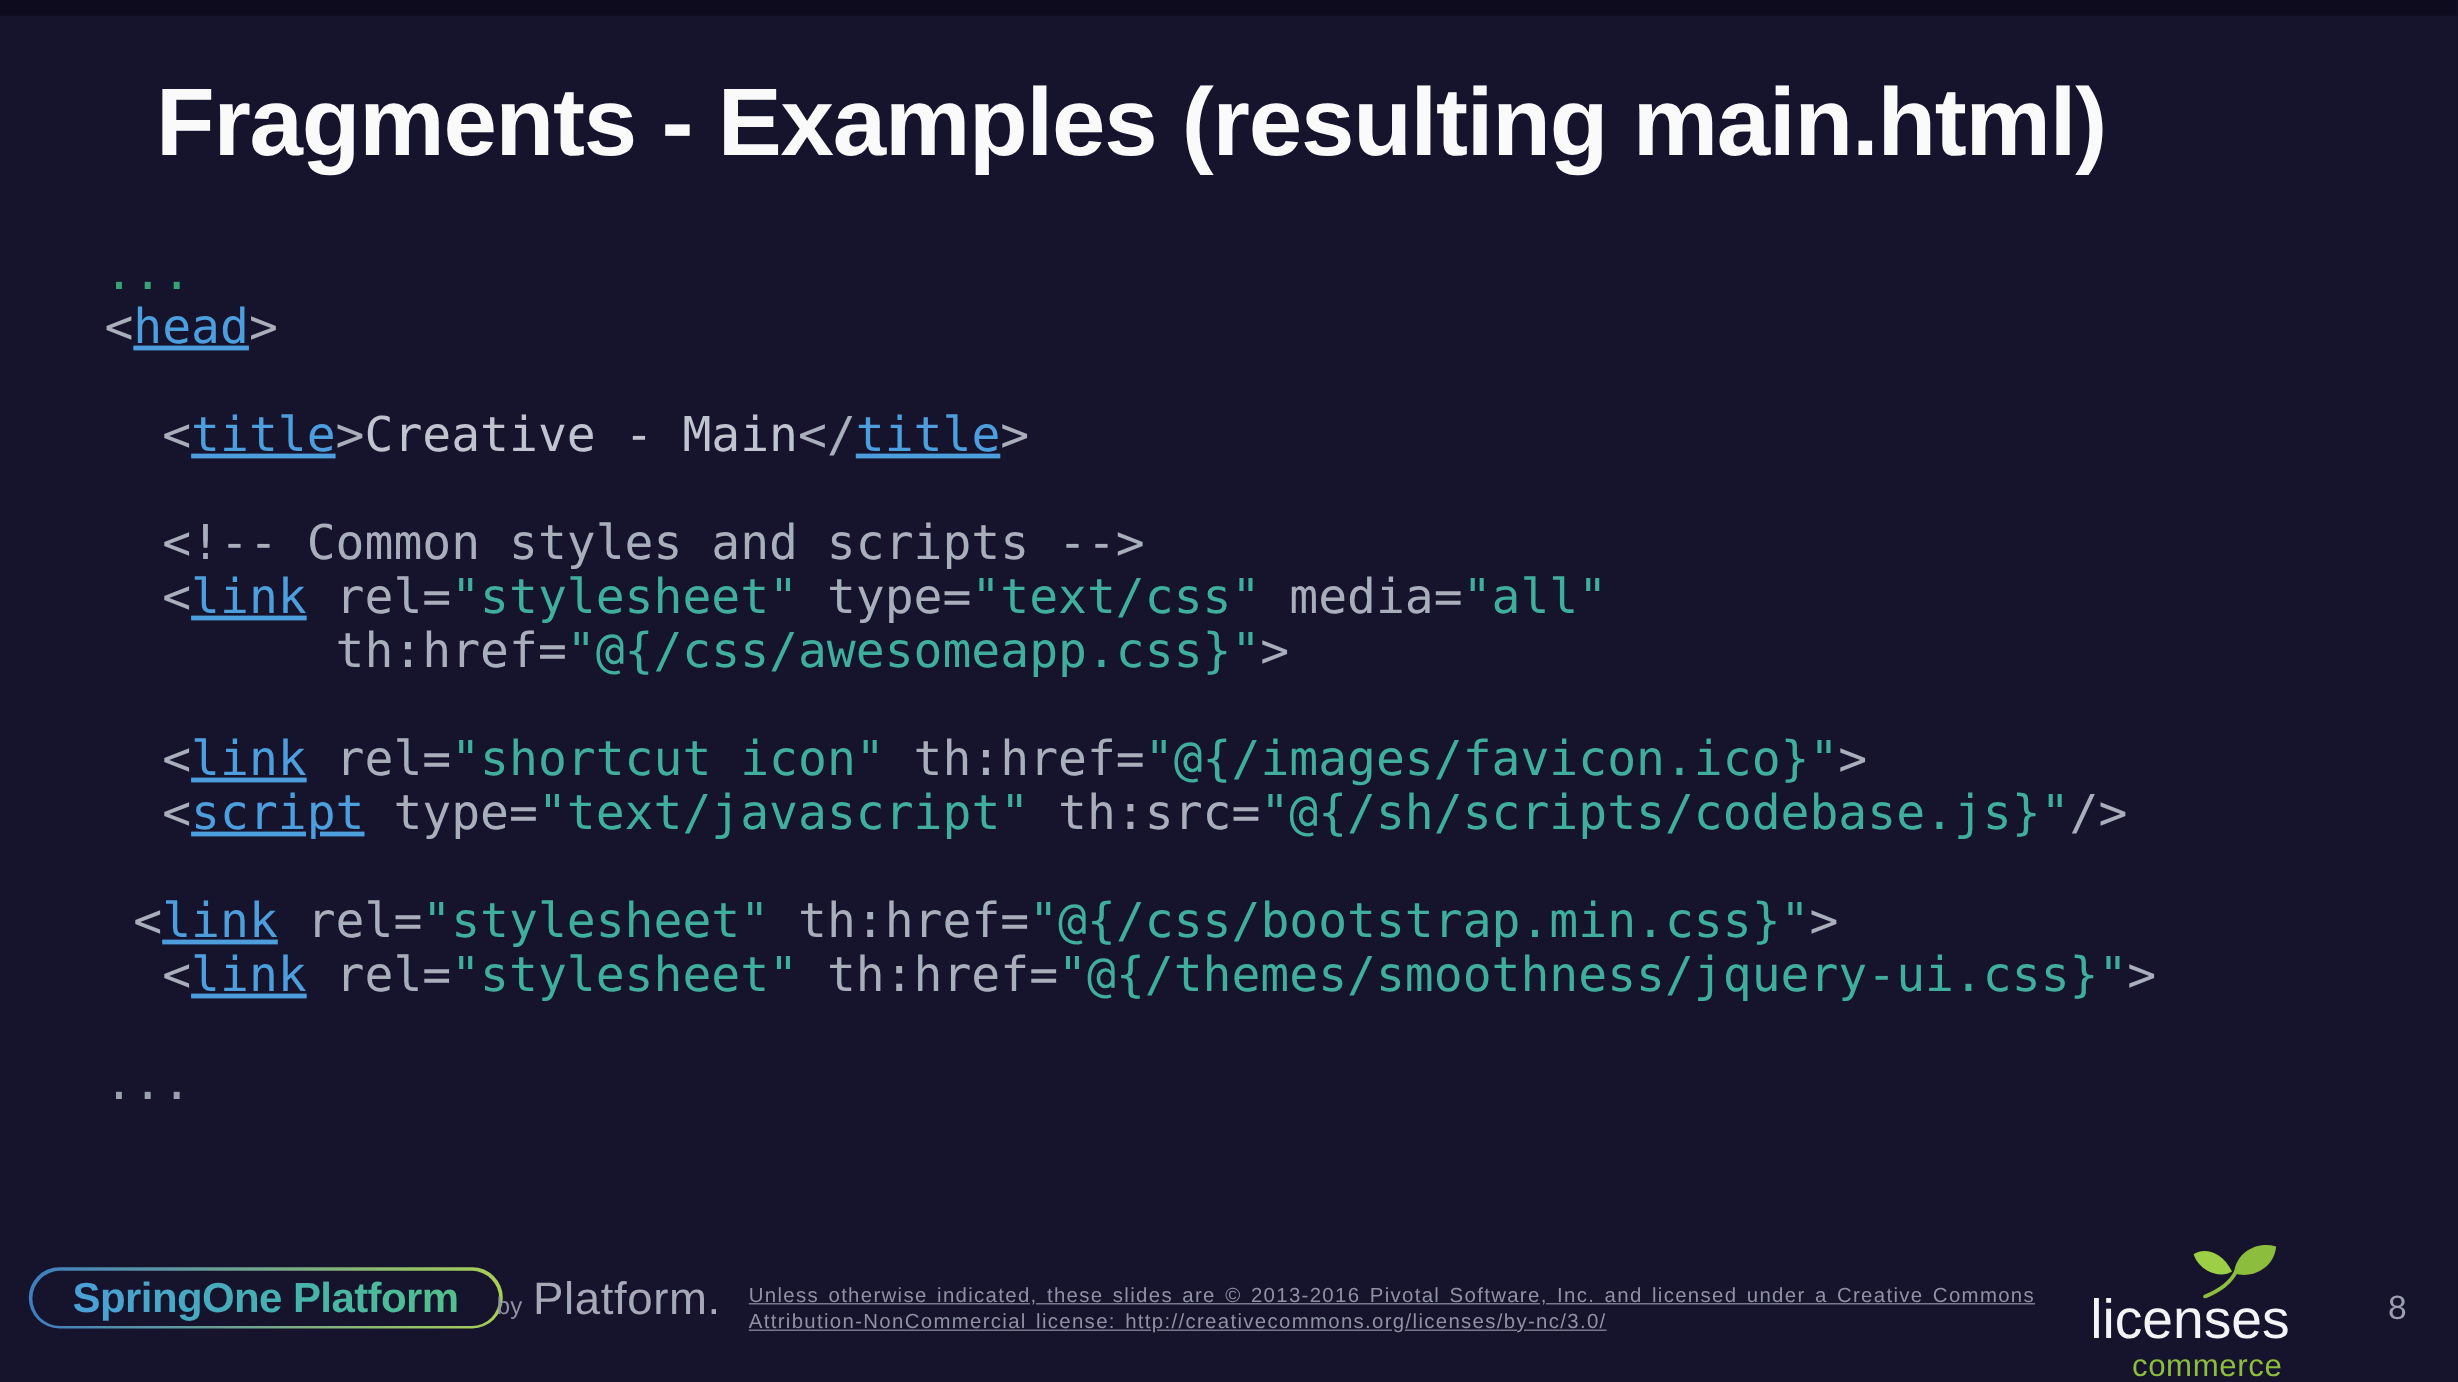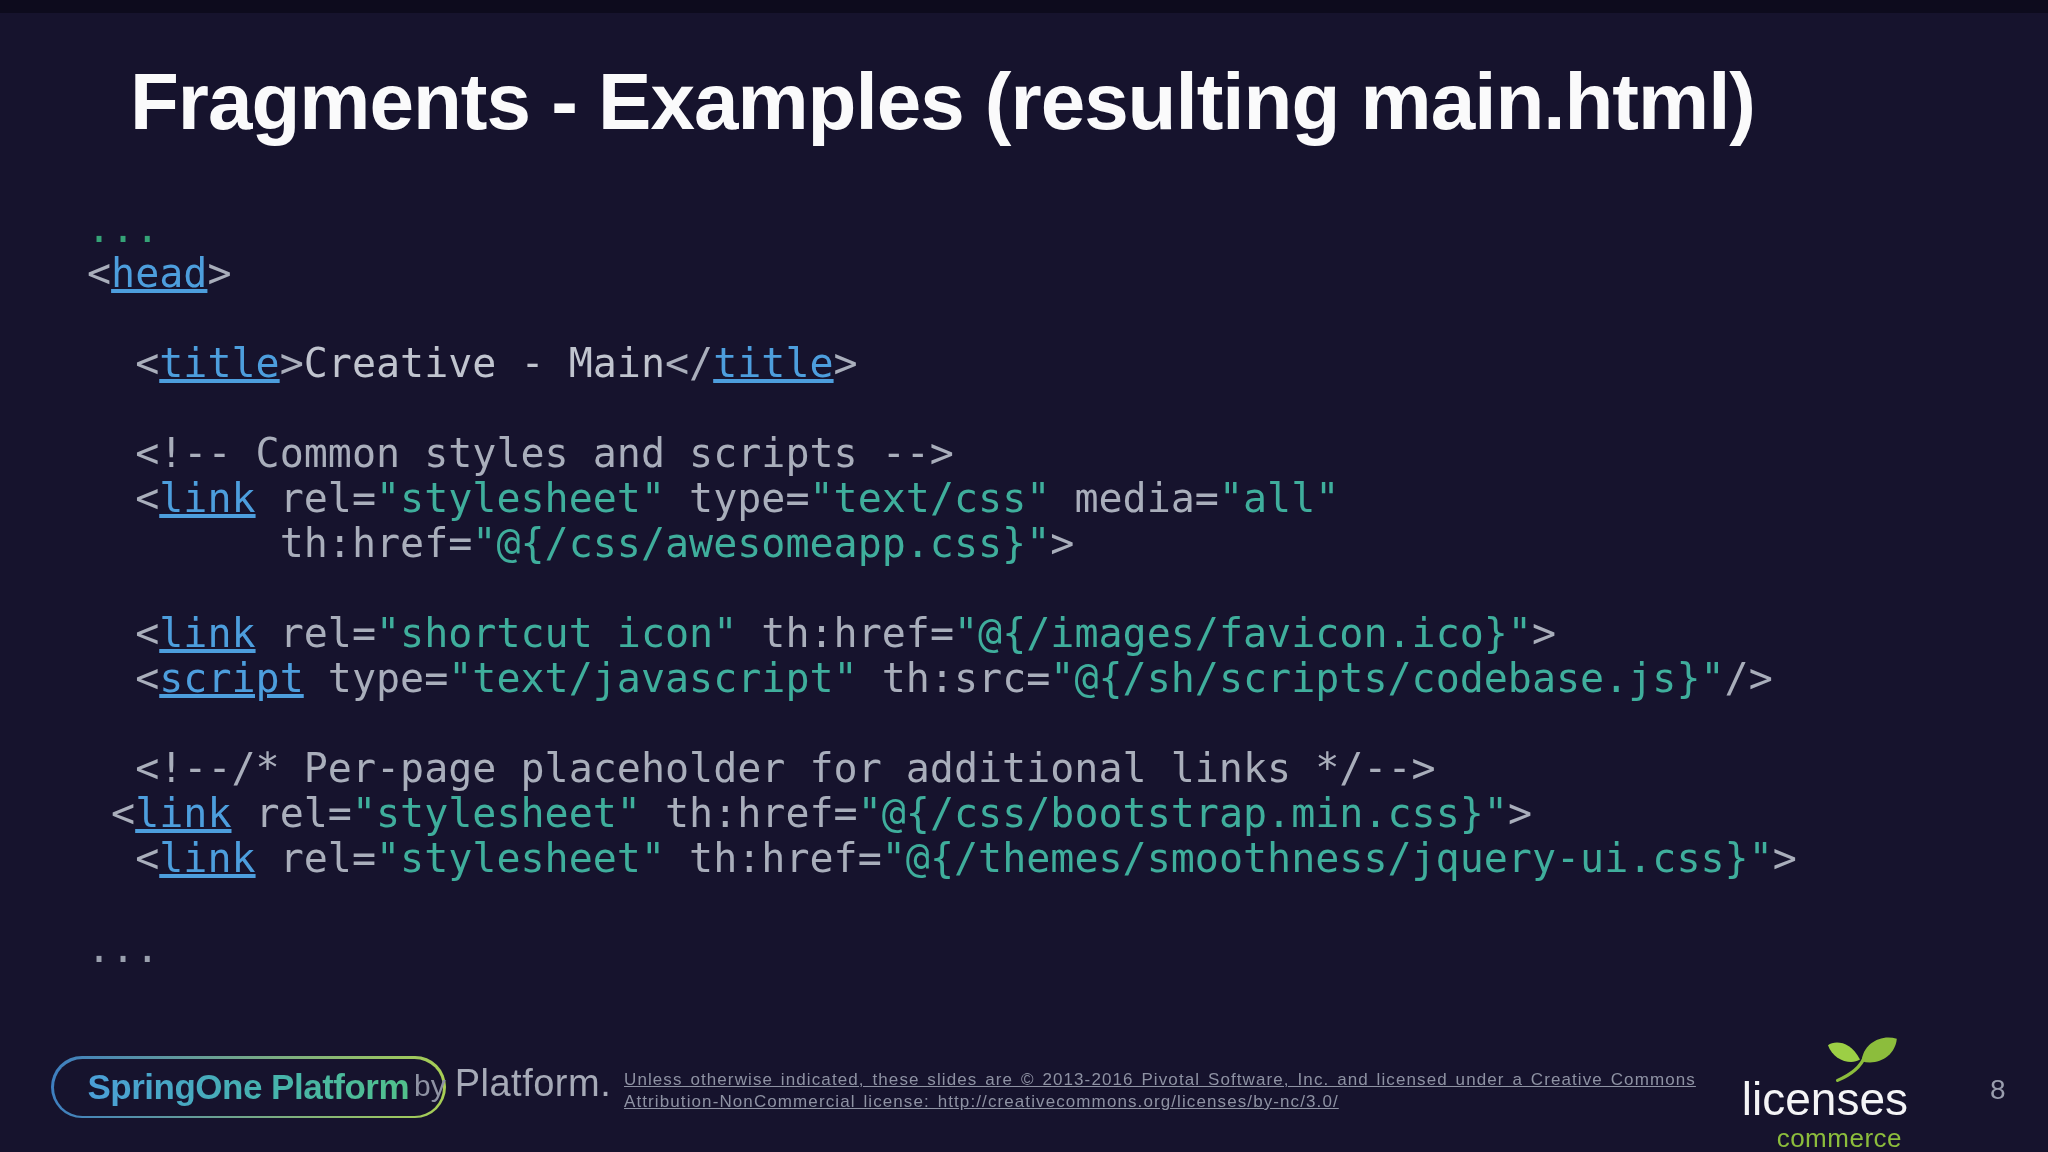--- a/index.html
+++ b/index.html
@@ -52,39 +52,39 @@
   .seg-p { color: var(--code-punct); }
   .seg-t { color: var(--code-tag); text-decoration: underline; }
   .seg-s { color: var(--code-string); }
   .seg-c { color: var(--code-comment); }
   .seg-x { color: var(--code-text); }
   .seg-g { color: var(--dots-green); }
   .seg-d { color: var(--dots-gray); }
 
   
   .springone-pill {
-    position:absolute; left:51px; top:1056px; height:62px;
+    position:absolute; left:24px; top:1056px; height:51px;
     border-radius:31px; padding:2.5px;
     background: linear-gradient(90deg, var(--pill-border-blue), var(--pill-border-green));
   }
   .springone-pill-inner {
     height:100%; border-radius:29px;
     background: var(--background);
     display:flex; align-items:center; padding:0 34px;
   }
   .springone-text {
     font-size:35px; font-weight:bold; letter-spacing:-0.5px; white-space:nowrap;
     background: linear-gradient(90deg, var(--springone-blue) 0%, #45b2ae 55%, var(--springone-green) 100%);
     -webkit-background-clip:text; background-clip:text; color:transparent;
   }
   .by-pivotal {
     position:absolute; left:414px; top:1062px;
     display:flex; align-items:baseline; gap:9px;
   }
-  .by-label { font-size:30px; color: var(--footer-muted); }
+  .by-label { font-size:20px; color: var(--footer-muted); }
   .pivotal-label { font-size:38px; color: var(--pivotal); letter-spacing:0.5px; }
   .license {
     position:absolute; left:624px; top:1069px;
     font-size:17px; line-height:22px;
     letter-spacing:1.1px; word-spacing:2px;
     color: var(--footer-muted);
     white-space:nowrap;
     text-decoration:underline;
   }
   .broadleaf-logo {
@@ -117,21 +117,20 @@
     <div class="code-line">&nbsp;</div>
     <div class="code-line"><span class="seg-p">  &lt;</span><span class="seg-t">title</span><span class="seg-p">&gt;</span><span class="seg-x">Creative - Main</span><span class="seg-p">&lt;/</span><span class="seg-t">title</span><span class="seg-p">&gt;</span></div>
     <div class="code-line">&nbsp;</div>
     <div class="code-line"><span class="seg-c">  &lt;!-- Common styles and scripts --&gt;</span></div>
     <div class="code-line"><span class="seg-p">  &lt;</span><span class="seg-t">link</span><span class="seg-p"> rel=</span><span class="seg-s">"stylesheet"</span><span class="seg-p"> type=</span><span class="seg-s">"text/css"</span><span class="seg-p"> media=</span><span class="seg-s">"all"</span></div>
     <div class="code-line"><span class="seg-p">        th:href=</span><span class="seg-s">"@{/css/awesomeapp.css}"</span><span class="seg-p">&gt;</span></div>
     <div class="code-line">&nbsp;</div>
     <div class="code-line"><span class="seg-p">  &lt;</span><span class="seg-t">link</span><span class="seg-p"> rel=</span><span class="seg-s">"shortcut icon"</span><span class="seg-p"> th:href=</span><span class="seg-s">"@{/images/favicon.ico}"</span><span class="seg-p">&gt;</span></div>
     <div class="code-line"><span class="seg-p">  &lt;</span><span class="seg-t">script</span><span class="seg-p"> type=</span><span class="seg-s">"text/javascript"</span><span class="seg-p"> th:src=</span><span class="seg-s">"@{/sh/scripts/codebase.js}"</span><span class="seg-p">/&gt;</span></div>
     <div class="code-line">&nbsp;</div>
-    <div class="code-line"><span class="seg-c">  &lt;!--/* Per-page placeholder for additional links */--&gt;</span></div>
     <div class="code-line"><span class="seg-p"> &lt;</span><span class="seg-t">link</span><span class="seg-p"> rel=</span><span class="seg-s">"stylesheet"</span><span class="seg-p"> th:href=</span><span class="seg-s">"@{/css/bootstrap.min.css}"</span><span class="seg-p">&gt;</span></div>
     <div class="code-line"><span class="seg-p">  &lt;</span><span class="seg-t">link</span><span class="seg-p"> rel=</span><span class="seg-s">"stylesheet"</span><span class="seg-p"> th:href=</span><span class="seg-s">"@{/themes/smoothness/jquery-ui.css}"</span><span class="seg-p">&gt;</span></div>
     <div class="code-line">&nbsp;</div>
     <div class="code-line"><span class="seg-d">...</span></div>
   </div>
 
 <div class="springone-pill">
   <div class="springone-pill-inner">
     <span class="springone-text">SpringOne Platform</span>
   </div>

